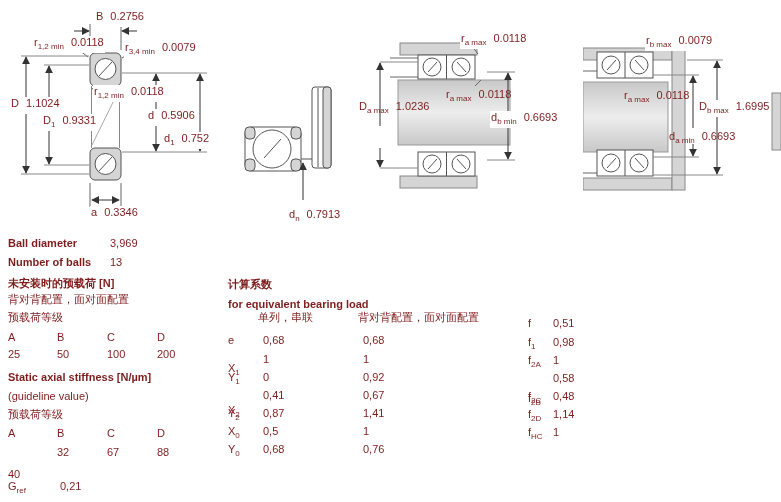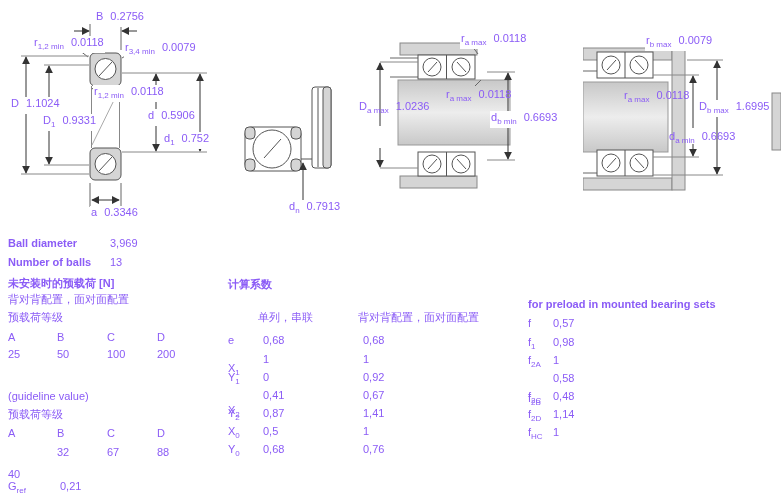--- a/index.html
+++ b/index.html
@@ -1,17 +1,17 @@
 <!DOCTYPE html>
 <html><head>
 <meta charset="utf-8">
 <style>
   html,body{margin:0;padding:0;background:#fff;}
   #page{position:relative;width:781px;height:502px;background:#fff;overflow:hidden;
-        font-family:"Liberation Sans","DejaVu Sans",sans-serif;color:#8b5cf6;}
+        font-family:"Liberation Sans","DejaVu Sans",sans-serif;color:#7f1d1d;}
   svg{position:absolute;}
   .dim{position:absolute;white-space:nowrap;font-size:11px;line-height:12px;background:#fff;padding:0 1px;}
   .dim.nobg{background:transparent;}
   .dim sub{font-size:8px;}
   .dim .v{margin-left:7px;}
   .c{position:absolute;white-space:nowrap;font-size:11px;line-height:13px;}
   .c sub{font-size:8px;}
   .b{font-weight:bold;}
 </style>
 </head>
@@ -84,21 +84,21 @@
     <rect x="7" y="45" width="56" height="44" rx="7" fill="#fff" stroke="#555"></rect>
     <rect x="7" y="45" width="10" height="12" rx="4" fill="#d5d5d5" stroke="#555"></rect>
     <rect x="53" y="45" width="10" height="12" rx="4" fill="#d5d5d5" stroke="#555"></rect>
     <rect x="7" y="77" width="10" height="12" rx="4" fill="#d5d5d5" stroke="#555"></rect>
     <rect x="53" y="77" width="10" height="12" rx="4" fill="#d5d5d5" stroke="#555"></rect>
     <circle cx="34" cy="67" r="19" fill="#fff" stroke="#555"></circle>
     <line x1="26" y1="76" x2="43" y2="57" stroke="#555" stroke-width="1"></line>
     <line x1="63" y1="77" x2="74" y2="77" stroke="#555" stroke-width="1"></line>
     <line x1="65" y1="118" x2="65" y2="81" stroke="#333" stroke-width="1" marker-end="url(#d2a)"></line>
   </svg>
-  <div class="dim" style="left:288px;top:200px"><span>d</span><sub>n</sub><span class="v">0.7913</span></div>
+  <div class="dim" style="left:288px;top:208px"><span>d</span><sub>n</sub><span class="v">0.7913</span></div>
 
   <svg style="left:375px;top:30px" width="200" height="192" viewBox="0 0 200 192">
     <defs>
       <marker id="d3a" viewBox="0 0 10 10" refX="9" refY="5" markerWidth="8" markerHeight="8" orient="auto-start-reverse">
         <path d="M0 0L10 5L0 10z" fill="#333"></path>
       </marker>
       <linearGradient id="g3" x1="0" y1="0" x2="0" y2="1">
         <stop offset="0" stop-color="#c8c8c8"></stop>
           <stop offset="0.5" stop-color="#ededed"></stop>
           <stop offset="1" stop-color="#c8c8c8"></stop>
@@ -202,35 +202,37 @@
   <div class="c" style="left:8px;top:311px">预载荷等级</div>
   <div class="c" style="left:8px;top:331px">A</div>
   <div class="c" style="left:57px;top:331px">B</div>
   <div class="c" style="left:107px;top:331px">C</div>
   <div class="c" style="left:157px;top:331px">D</div>
   <div class="c" style="left:8px;top:348px">25</div>
   <div class="c" style="left:57px;top:348px">50</div>
   <div class="c" style="left:107px;top:348px">100</div>
   <div class="c" style="left:157px;top:348px">200</div>
 
+  <div class="c b" style="left:8px;top:371px">Static axial stiffness [N/µm]</div>
   <div class="c" style="left:8px;top:390px">(guideline value)</div>
   <div class="c" style="left:8px;top:408px">预载荷等级</div>
   <div class="c" style="left:8px;top:427px">A</div>
   <div class="c" style="left:57px;top:427px">B</div>
   <div class="c" style="left:107px;top:427px">C</div>
   <div class="c" style="left:157px;top:427px">D</div>
   <div class="c" style="left:8px;top:468px">40</div>
   <div class="c" style="left:57px;top:446px">32</div>
   <div class="c" style="left:107px;top:446px">67</div>
   <div class="c" style="left:157px;top:446px">88</div>
 
   <div class="c" style="left:8px;top:480px"><span>G</span><sub>ref</sub></div>
   <div class="c" style="left:60px;top:480px">0,21</div>
 
   <div class="c b" style="left:228px;top:278px">计算系数</div>
+  <div class="c b" style="left:228px;top:298px">for equivalent bearing load</div>
   <div class="c" style="left:258px;top:311px">单列，串联</div>
   <div class="c" style="left:358px;top:311px">背对背配置，面对面配置</div>
 
   <div class="c" style="left:228px;top:334px"><span>e</span><sub></sub></div>
   <div class="c" style="left:263px;top:334px">0,68</div>
   <div class="c" style="left:363px;top:334px">0,68</div>
 
   <div class="c" style="left:228px;top:362px"><span>X</span><sub>1</sub></div>
   <div class="c" style="left:263px;top:353px">1</div>
   <div class="c" style="left:363px;top:353px">1</div>
@@ -248,24 +250,23 @@
   <div class="c" style="left:363px;top:407px">1,41</div>
 
   <div class="c" style="left:228px;top:425px"><span>X</span><sub>0</sub></div>
   <div class="c" style="left:263px;top:425px">0,5</div>
   <div class="c" style="left:363px;top:425px">1</div>
 
   <div class="c" style="left:228px;top:443px"><span>Y</span><sub>0</sub></div>
   <div class="c" style="left:263px;top:443px">0,68</div>
   <div class="c" style="left:363px;top:443px">0,76</div>
 
-  <div class="c b" style="left:528px;top:298px">for preload in mounted bearing sets</div>
 
   <div class="c" style="left:528px;top:317px"><span>f</span><sub></sub></div>
-  <div class="c" style="left:553px;top:317px">0,57</div>
+  <div class="c" style="left:553px;top:317px">0,51</div>
 
   <div class="c" style="left:528px;top:336px"><span>f</span><sub>1</sub></div>
   <div class="c" style="left:553px;top:336px">0,98</div>
 
   <div class="c" style="left:528px;top:354px"><span>f</span><sub>2A</sub></div>
   <div class="c" style="left:553px;top:354px">1</div>
 
   <div class="c" style="left:528px;top:392px"><span>f</span><sub>2B</sub></div>
   <div class="c" style="left:553px;top:372px">0,58</div>
 

